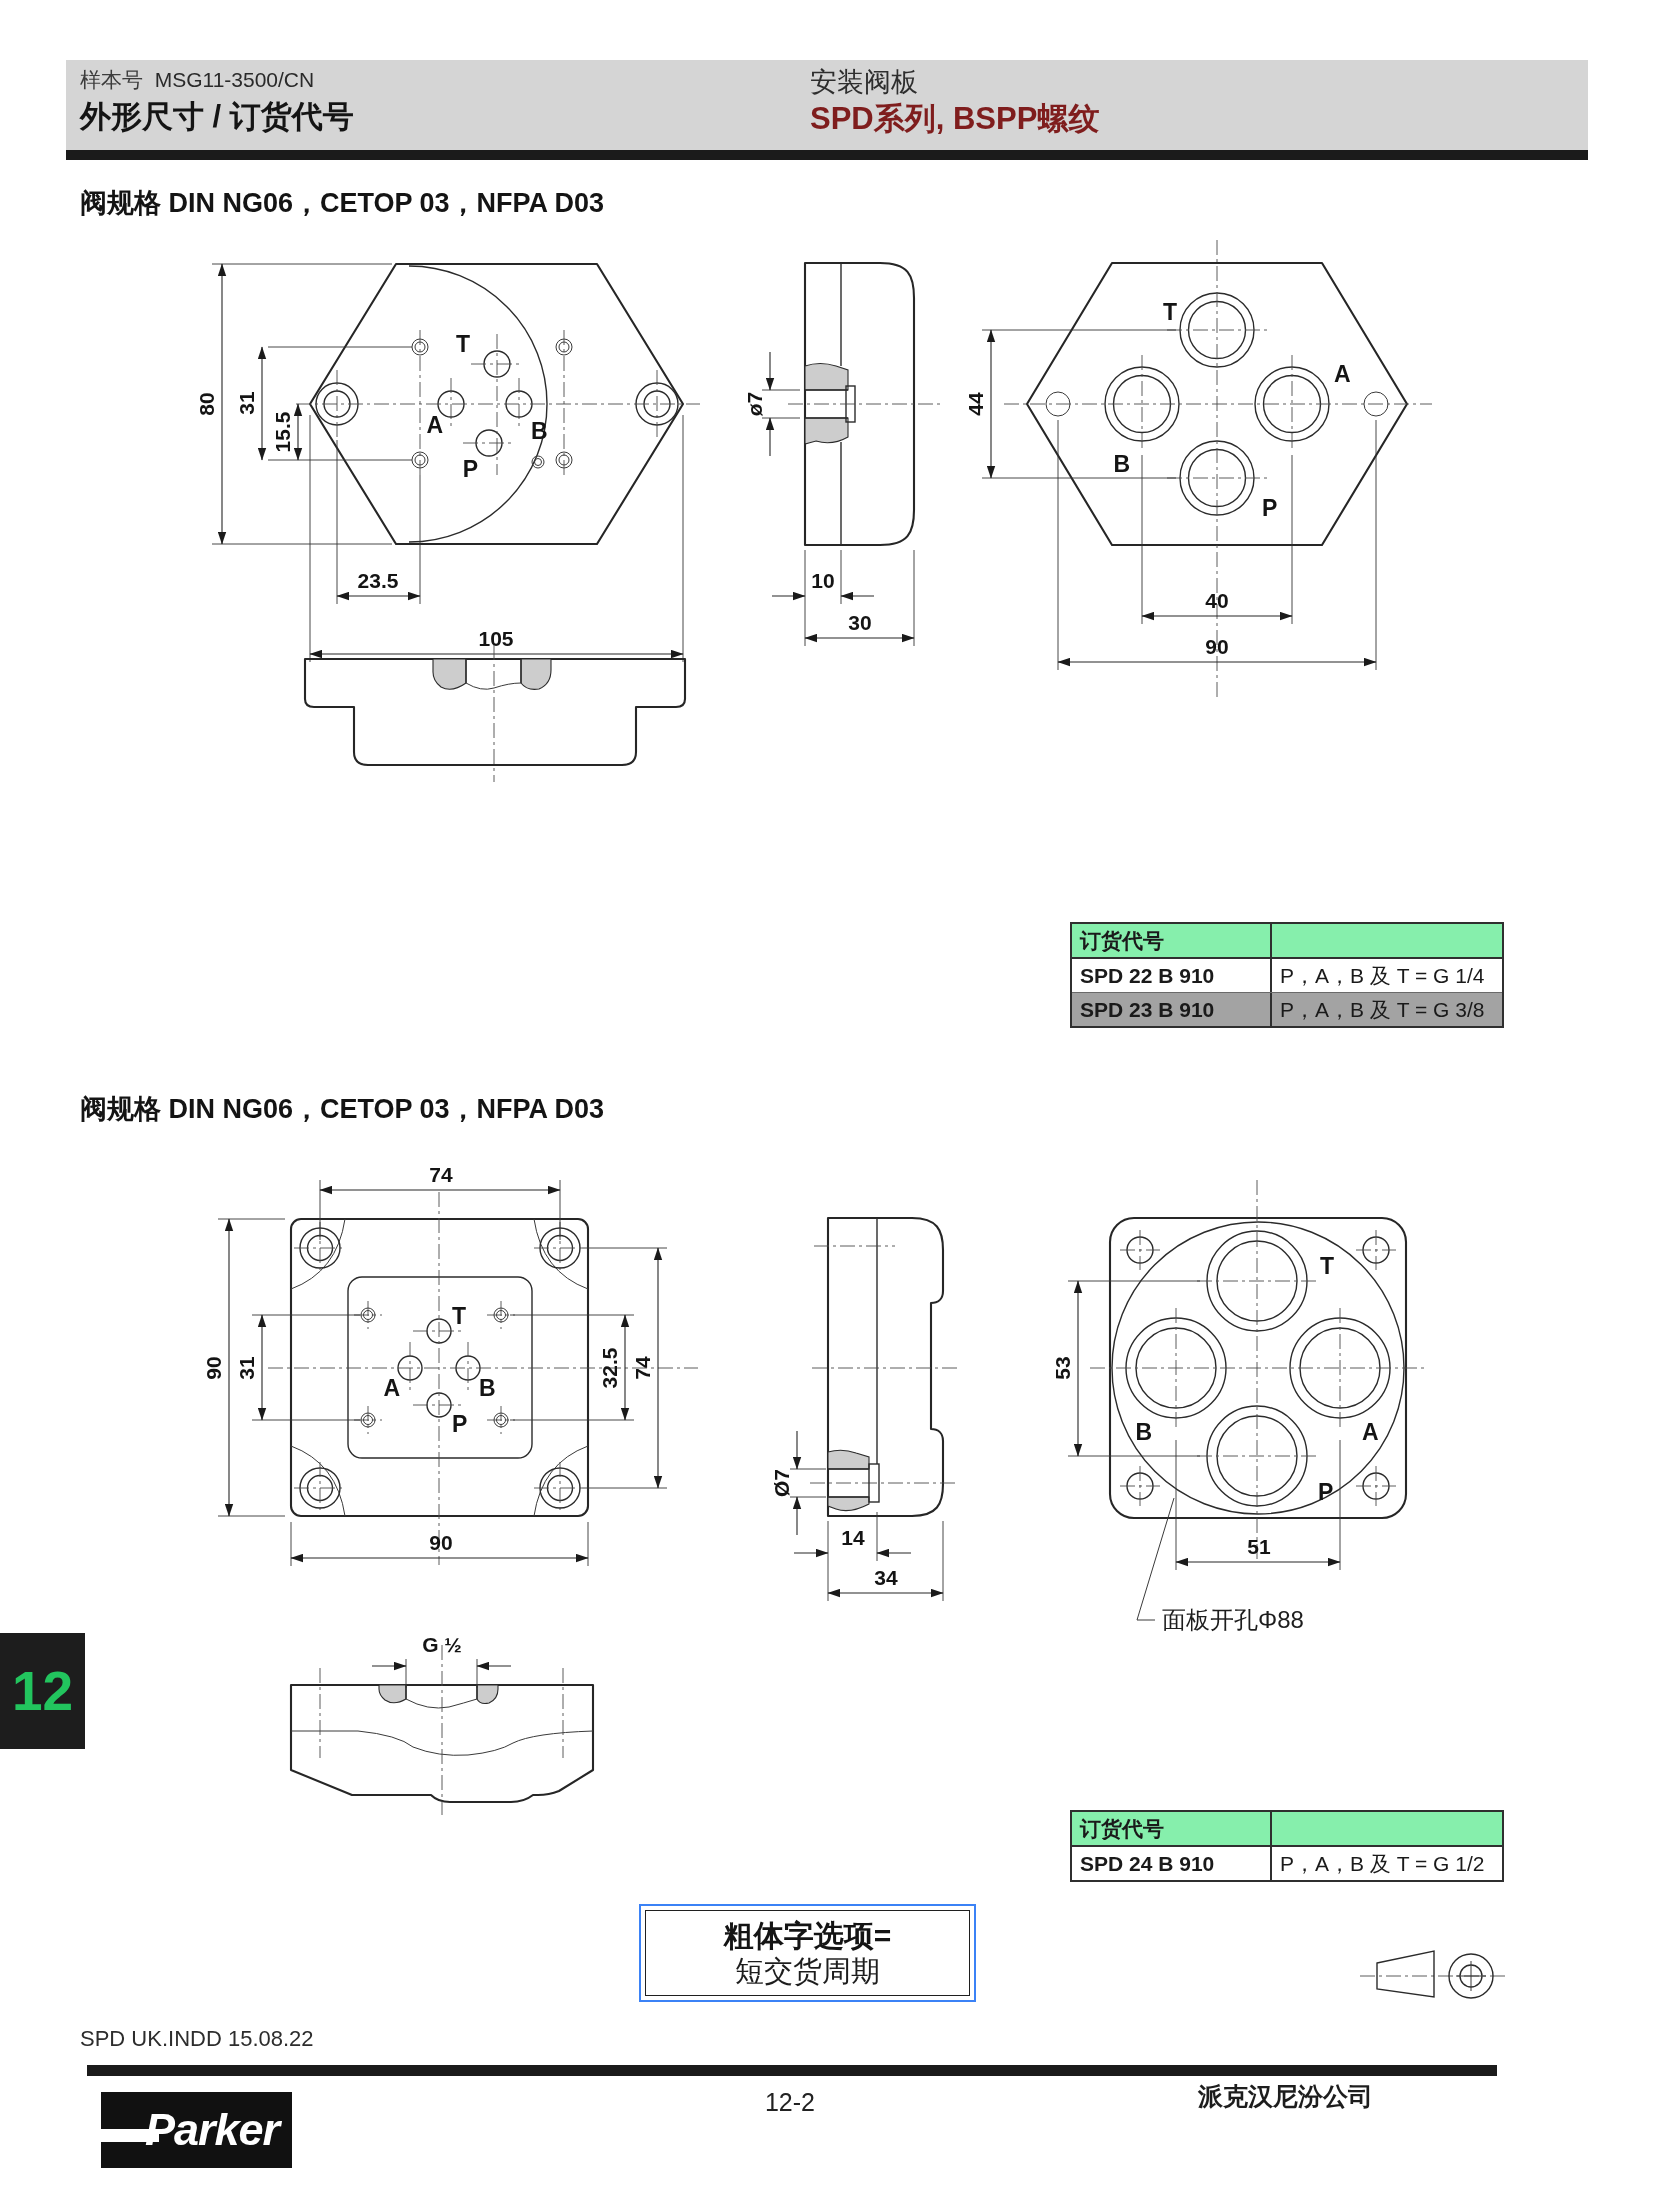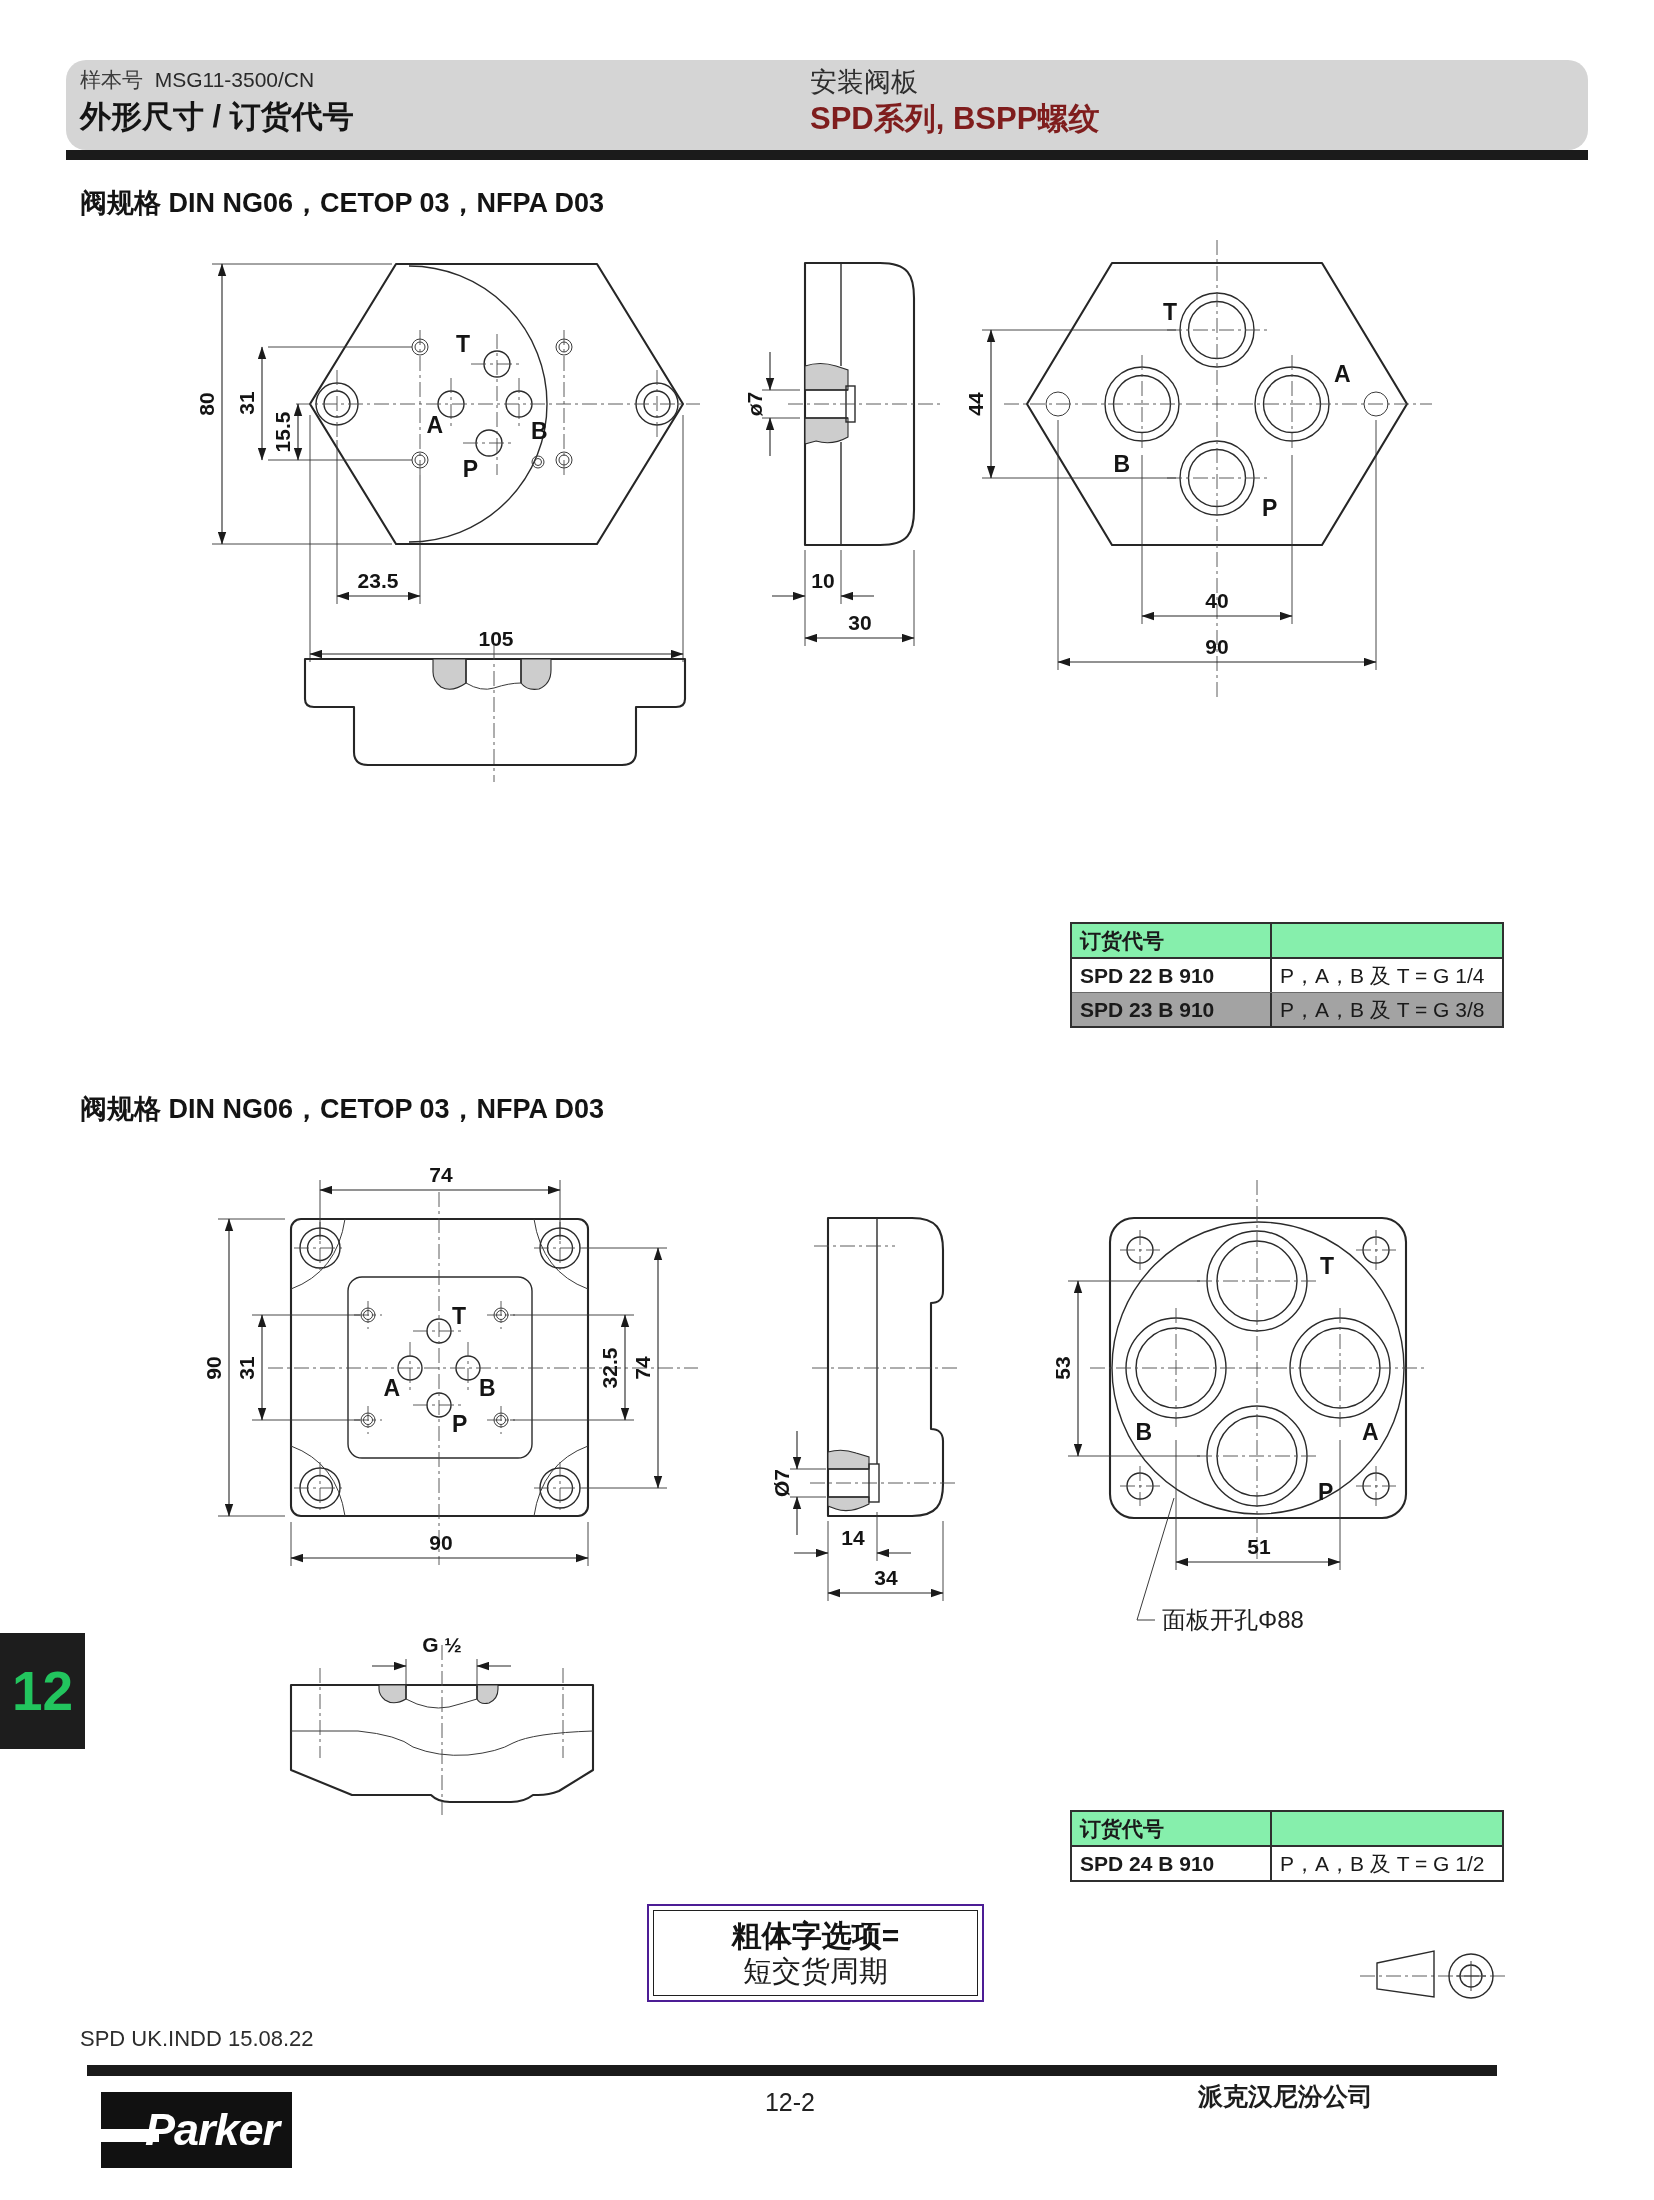--- a/index.html
+++ b/index.html
@@ -1,37 +1,37 @@
 <!DOCTYPE html>
 <html><head>
 <meta charset="utf-8">
 <style>
   html,body{margin:0;padding:0;background:#e8e8e8;}
   .page{position:relative;width:1654px;height:2200px;background:#ffffff;overflow:hidden;
         font-family:"Liberation Sans","DejaVu Sans",sans-serif;color:#1a1a1a;}
   
-  .hdr{position:absolute;left:66px;top:60px;width:1522px;height:90px;background:#d5d5d5;border-radius:20px;}
+  .hdr{position:absolute;left:66px;top:60px;width:1522px;height:90px;background:#d5d5d5;}
   .hdr-doc{position:absolute;left:14px;top:6px;font-size:21px;color:#3c3c3c;}
   .hdr-doc b{color:#2a2a2a;font-weight:normal;}
   .hdr-title{position:absolute;left:14px;top:36px;font-size:31px;font-weight:bold;color:#141414;}
   .hdr-r1{position:absolute;left:744px;top:4px;font-size:27px;color:#2e2e2e;}
   .hdr-r2{position:absolute;left:744px;top:38px;font-size:31px;font-weight:bold;color:#7f1d1d;}
   .hdr-bar{position:absolute;left:66px;top:150px;width:1522px;height:10px;background:#1b1b1b;}
   .sec-title{position:absolute;left:80px;font-size:27px;font-weight:bold;color:#141414;}
   
   .otable{position:absolute;left:1070px;width:430px;border:2px solid #2f2f2f;background:#fff;}
   .trow{display:grid;grid-template-columns:198px 1fr;}
   .th{background:#86efac;border-bottom:2px solid #2f2f2f;font-weight:bold;}
   .cell{font-size:21px;padding:3px 8px;line-height:27px;height:27px;white-space:nowrap;}
   .c2{border-left:2px solid #2f2f2f;}
   .code{font-weight:bold;}
   .alt{background:#a3a3a3;}
   .rline{border-bottom:1px solid #6a6a6a;}
   
-  .notebox{position:absolute;left:639px;top:1904px;width:333px;height:94px;border:2px solid #4c1d95;margin-left:8px;}
+  .notebox{position:absolute;left:639px;top:1904px;width:333px;height:94px;border:2px solid #3b82f6;}
   .notebox .inner{position:absolute;left:4px;top:4px;right:4px;bottom:4px;border:1px solid #1f1f1f;
       display:flex;flex-direction:column;align-items:center;justify-content:center;}
   .nb1{font-size:30px;font-weight:bold;color:#141414;line-height:36px;}
   .nb2{font-size:29px;color:#1d1d1d;line-height:34px;}
   
   .tab12{position:absolute;left:0;top:1633px;width:85px;height:116px;background:#1d1d1d;color:#22c55e;
       font-size:55px;font-weight:bold;display:flex;align-items:center;justify-content:center;}
   
   .fnote{position:absolute;left:80px;top:2026px;font-size:22px;color:#2d2d2d;text-align:right;}
   .fbar{position:absolute;left:87px;top:2065px;width:1410px;height:11px;background:#1b1b1b;}

